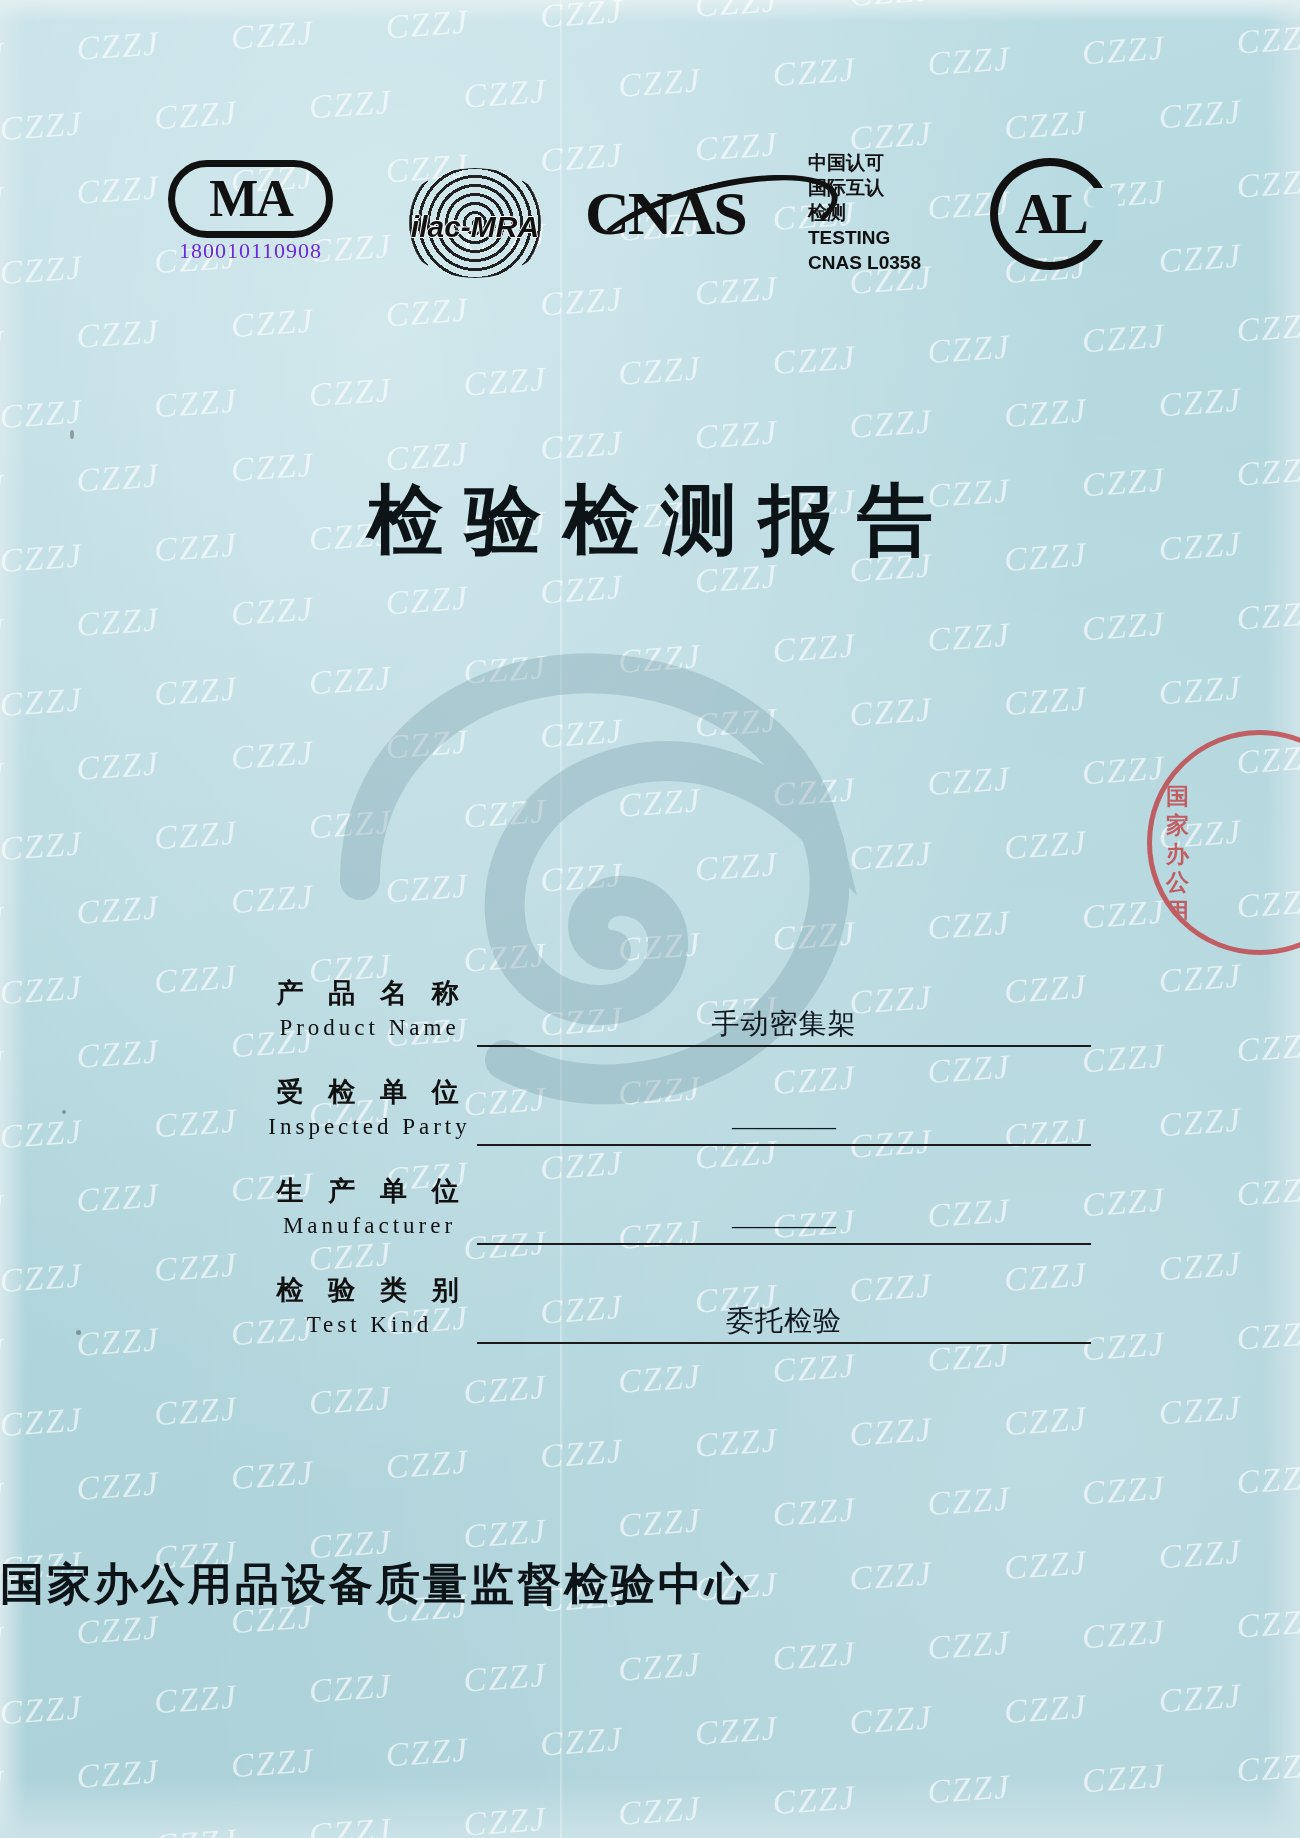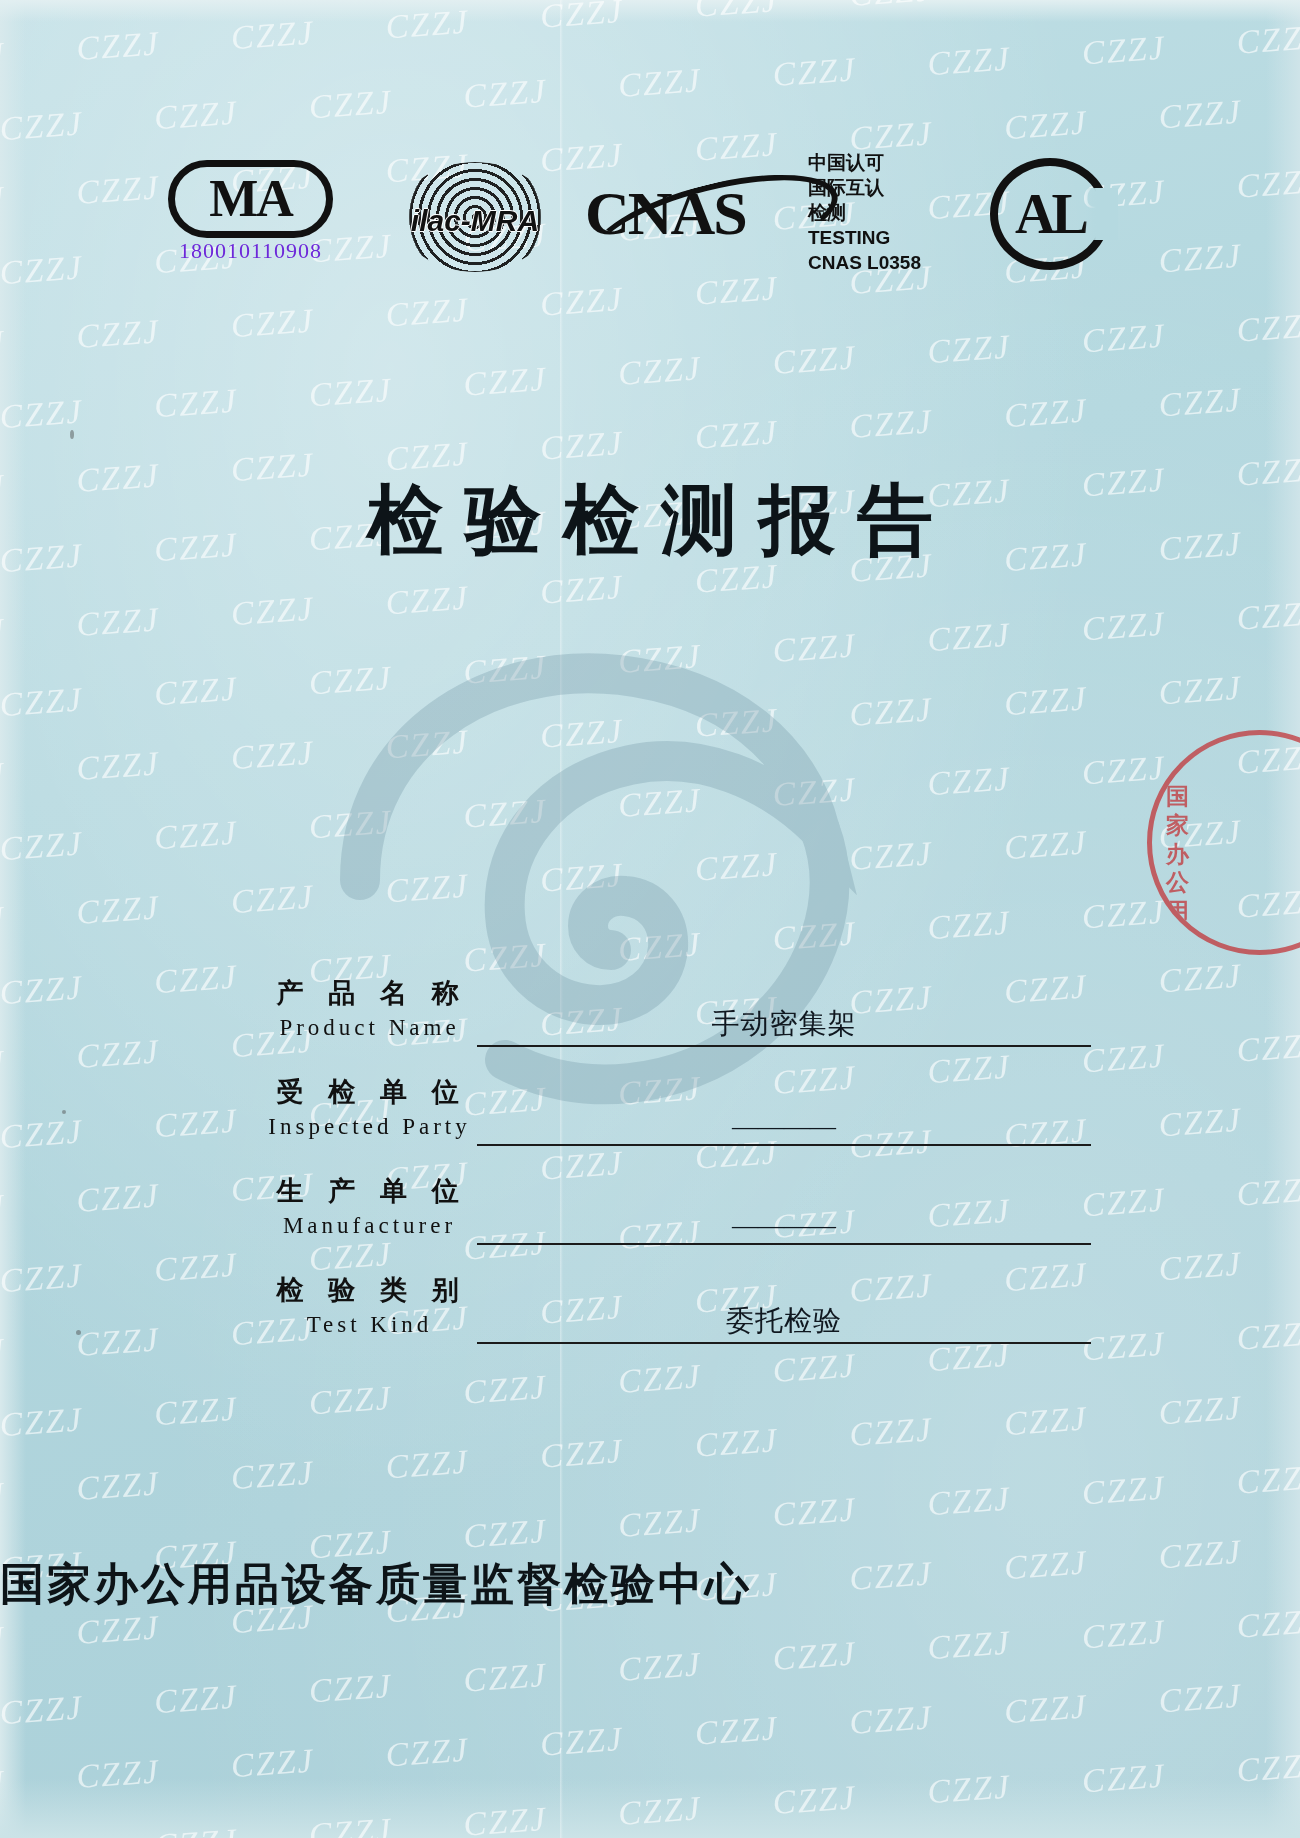--- a/index.html
+++ b/index.html
@@ -122,21 +122,21 @@
   .ma-num {
     font-family: "Liberation Serif", serif;
     font-size: 22px;
     color: #6d28d9;
     letter-spacing: 1px;
   }
 
   .ilac {
     position: absolute;
     left: 400px;
-    top: 12px;
+    top: 18px;
     width: 150px;
     height: 110px;
   }
   .ilac .rings {
     position: absolute;
     inset: 0;
     border-radius: 50%;
     background:
       repeating-radial-gradient(circle at 50% 50%, #111 0 3px, rgba(0,0,0,0) 3px 9px);
     opacity: .92;

